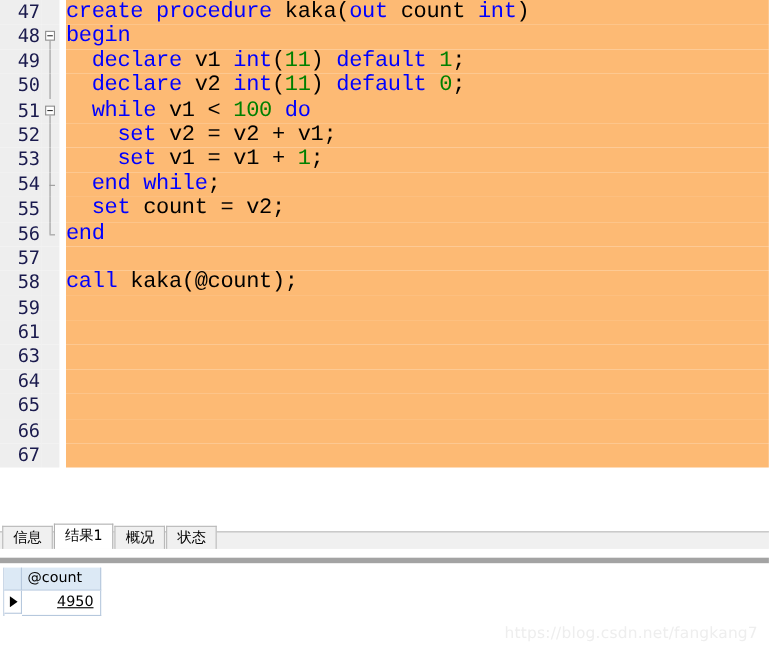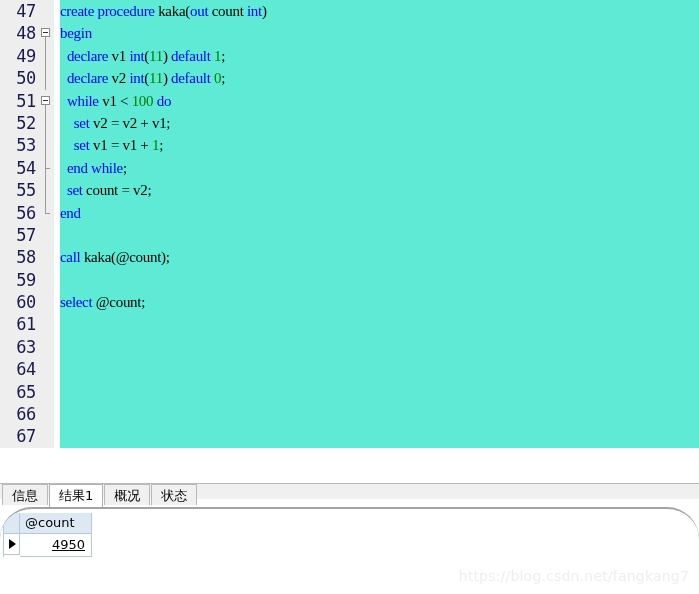--- a/index.html
+++ b/index.html
@@ -86,23 +86,23 @@
     height: 1px;
     background: #333333;
   }
   .spacer {
     width: 6px;
     min-width: 6px;
     background: #ffffff;
   }
   .codetext {
     flex: 1;
-    background: #5eead4;
-    font-family: Liberation Serif, serif;
-    font-size: 15px;
+    background: #fdba74;
+    font-family: Liberation Mono, monospace;
+    font-size: 20px;
     line-height: 22.4px;
     color: #000000;
     white-space: pre;
     letter-spacing: -0.3px;
     overflow: hidden;
   }
   .kw  { color: #0000ff; }
   .num { color: #008000; }
   .pl  { color: #000000; }
 
@@ -110,20 +110,21 @@
   #tabbar {
     position: absolute;
     left: 0;
     top: 483px;
     width: 699px;
     height: 16px;
     background: #f0f0f0;
     border-top: 1px solid #b8b8b8;
     box-sizing: border-box;
     display: flex;
+    align-items: flex-end;
     padding-left: 2px;
   }
   .tab {
     height: 21px;
     line-height: 21px;
     padding: 0 9px;
     margin-right: 1px;
     font-family: "DejaVu Sans", "Liberation Sans", sans-serif;
     font-size: 13px;
     color: #000000;
@@ -143,24 +144,23 @@
   }
 
   
   #results {
     position: absolute;
     left: 0;
     top: 507px;
     width: 699px;
     height: 87px;
     background: #ffffff;
-    border-top: 2px solid #a3a3a3;
+    border-top: 5px solid #a3a3a3;
     box-sizing: border-box;
     overflow: hidden;
-    border-radius: 32px;
   }
   .grid {
     margin-left: 3px;
     margin-top: 4px;
     border-left: 1px solid #b6c8dd;
     display: inline-block;
   }
   .grid-row { display: flex; }
   .rowhdr {
     width: 16px;
@@ -323,26 +323,20 @@
       <div class="gutter">58</div>
       <div class="foldcol"></div>
       <div class="spacer"></div>
       <div class="codetext"><span class="kw">call</span><span class="pl"> kaka(@count);</span></div>
     </div>
     <div class="code-row">
       <div class="gutter">59</div>
       <div class="foldcol"></div>
       <div class="spacer"></div>
       <div class="codetext"> </div>
-    </div>
-    <div class="code-row">
-      <div class="gutter">60</div>
-      <div class="foldcol"></div>
-      <div class="spacer"></div>
-      <div class="codetext"><span class="kw">select</span><span class="pl"> @count;</span></div>
     </div>
     <div class="code-row">
       <div class="gutter">61</div>
       <div class="foldcol"></div>
       <div class="spacer"></div>
       <div class="codetext"> </div>
     </div>
     <div class="code-row">
       <div class="gutter">63</div>
       <div class="foldcol"></div>

